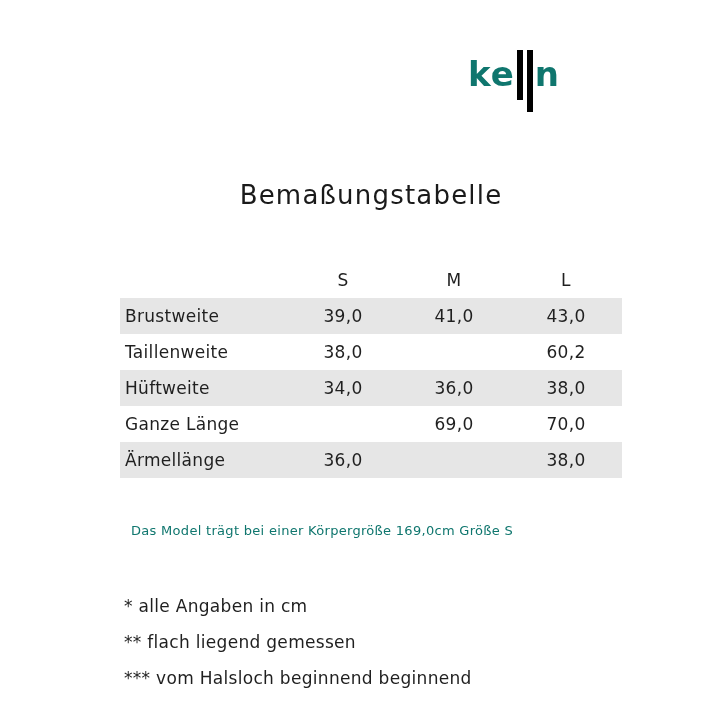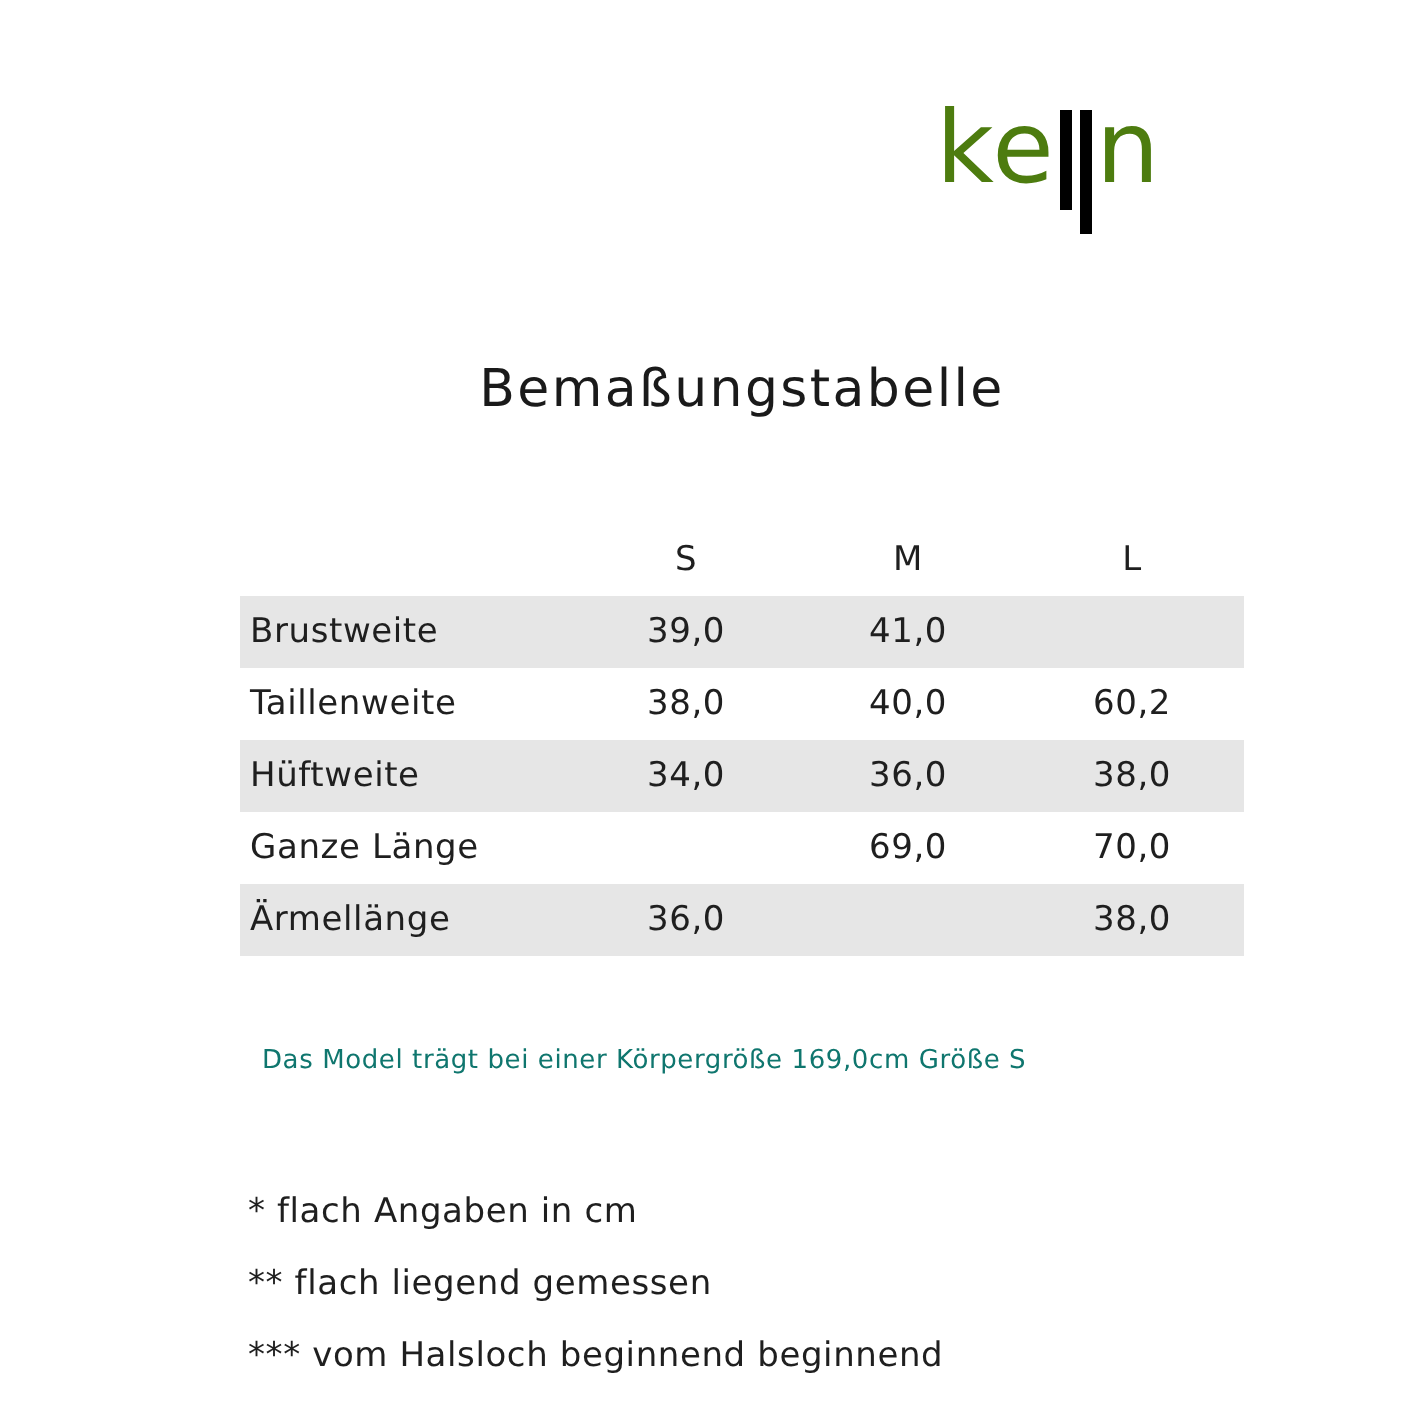--- a/index.html
+++ b/index.html
@@ -1,19 +1,19 @@
 <!DOCTYPE html>
 <html><head>
   <meta charset="utf-8">
   <style>
     html, body { margin:0; padding:0; background:#ffffff; }
     body { width:701px; height:709px; position:relative; overflow:hidden;
            font-family:"DejaVu Sans", sans-serif; color:#1a1a1a; }
-    .logo { position:absolute; left:468px; top:44px; font-size:50px; font-weight:normal;
-            letter-spacing:1px; color:#4d7c0f; font-family:"DejaVu Sans", sans-serif; line-height:60px; }
+    .logo { position:absolute; left:468px; top:44px; font-size:34px; font-weight:bold;
+            letter-spacing:1px; color:#0f766e; font-family:"DejaVu Sans", sans-serif; line-height:60px; }
     .logo .stem { display:inline-block; width:6px; height:50px; background:#000; vertical-align:-14px; margin:0 2px; }
     .title { position:absolute; left:0; width:742px; text-align:center; top:180px;
              font-size:26px; letter-spacing:1.2px; color:#1a1a1a; }
     .table { position:absolute; left:120px; top:262px; width:502px; }
     .row { position:relative; height:36px; }
     .row.header { height:36px; }
     .row.shade { background:#e6e6e6; }
     .cell { position:absolute; top:0; line-height:36px; font-size:17px; color:#1f1f1f; letter-spacing:0.3px; }
     .c0 { left:5px; }
     .c1 { left:193px; width:60px; text-align:center; }
@@ -33,25 +33,25 @@
 <div class="table">
   <div class="row header">
     <span class="cell c1">S</span>
     <span class="cell c2">M</span>
     <span class="cell c3">L</span>
   </div>
   <div class="row shade">
     <span class="cell c0">Brustweite</span>
     <span class="cell c1">39,0</span>
     <span class="cell c2">41,0</span>
+    <span class="cell c3">43,0</span>
   </div>
   <div class="row">
     <span class="cell c0">Taillenweite</span>
     <span class="cell c1">38,0</span>
-    <span class="cell c2">40,0</span>
     <span class="cell c3">60,2</span>
   </div>
   <div class="row shade">
     <span class="cell c0">Hüftweite</span>
     <span class="cell c1">34,0</span>
     <span class="cell c2">36,0</span>
     <span class="cell c3">38,0</span>
   </div>
   <div class="row">
     <span class="cell c0">Ganze Länge</span>
@@ -61,16 +61,16 @@
   <div class="row shade">
     <span class="cell c0">Ärmellänge</span>
     <span class="cell c1">36,0</span>
     <span class="cell c3">38,0</span>
   </div>
 </div>
 
 <div class="note">Das Model trägt bei einer Körpergröße 169,0cm Größe S</div>
 
 <div class="footnotes">
-  <div class="fn">* flach Angaben in cm</div>
+  <div class="fn">* alle Angaben in cm</div>
   <div class="fn">** flach liegend gemessen</div>
   <div class="fn">*** vom Halsloch beginnend beginnend</div>
 </div>
 
 </body></html>

